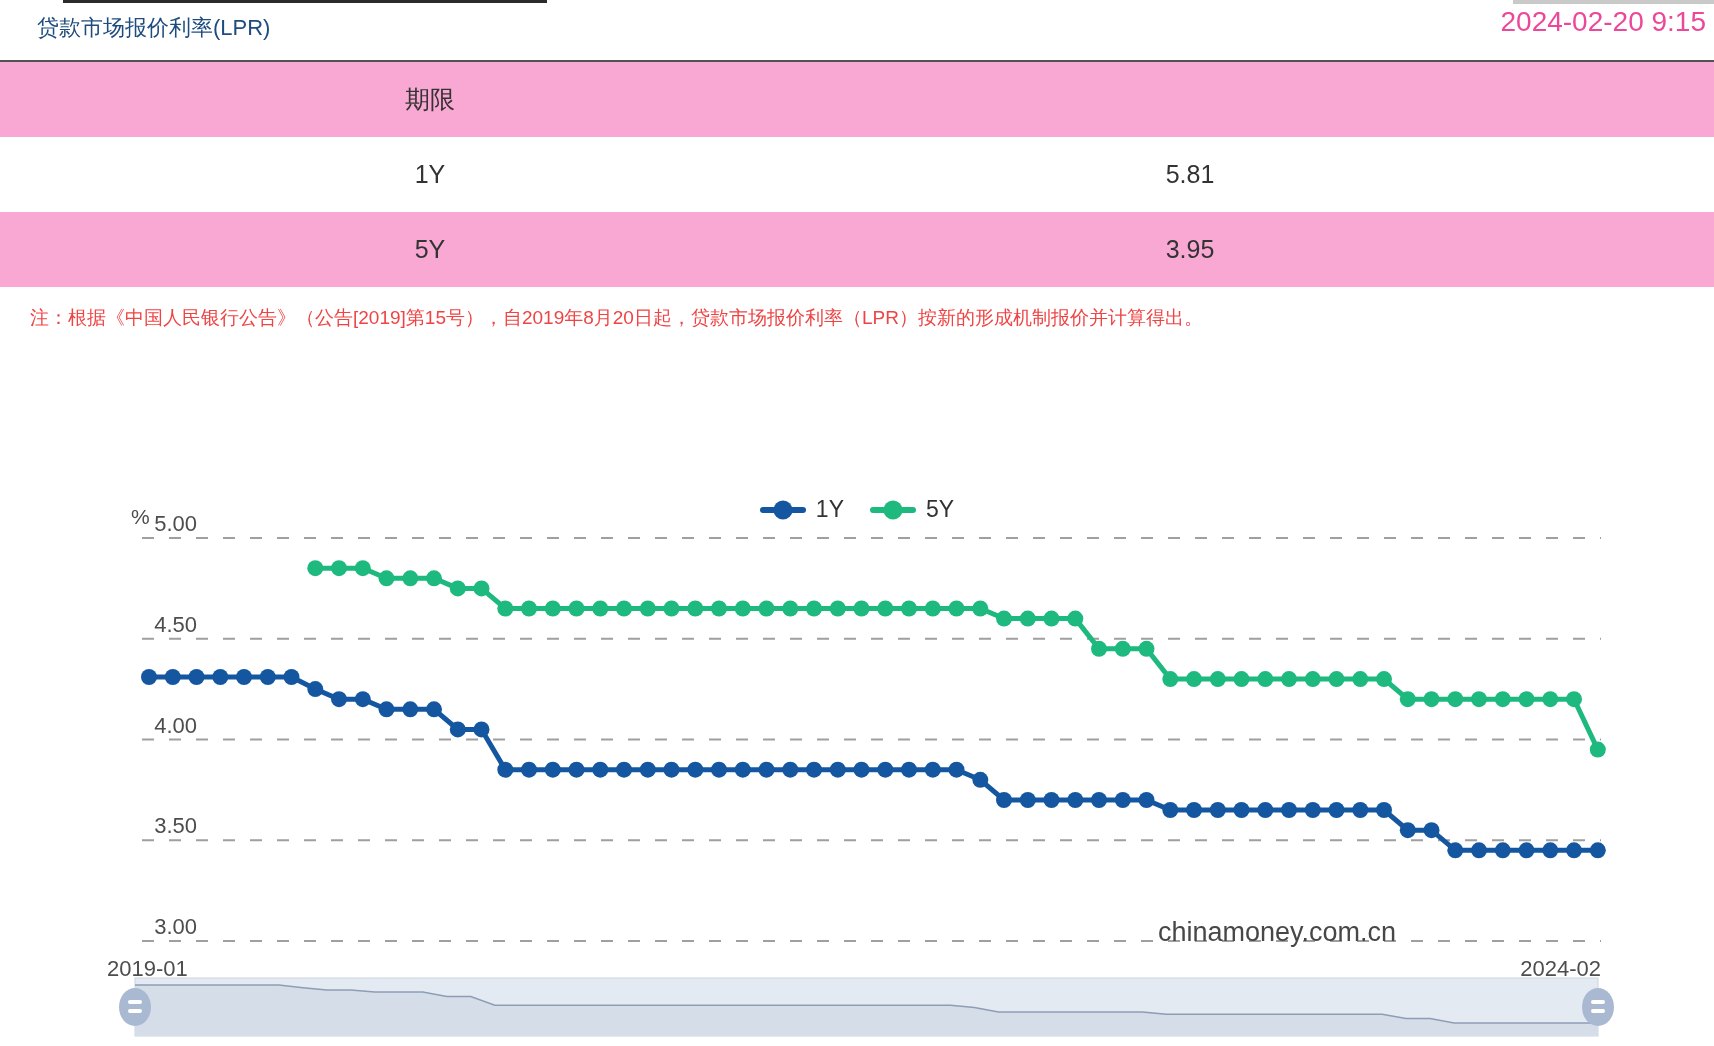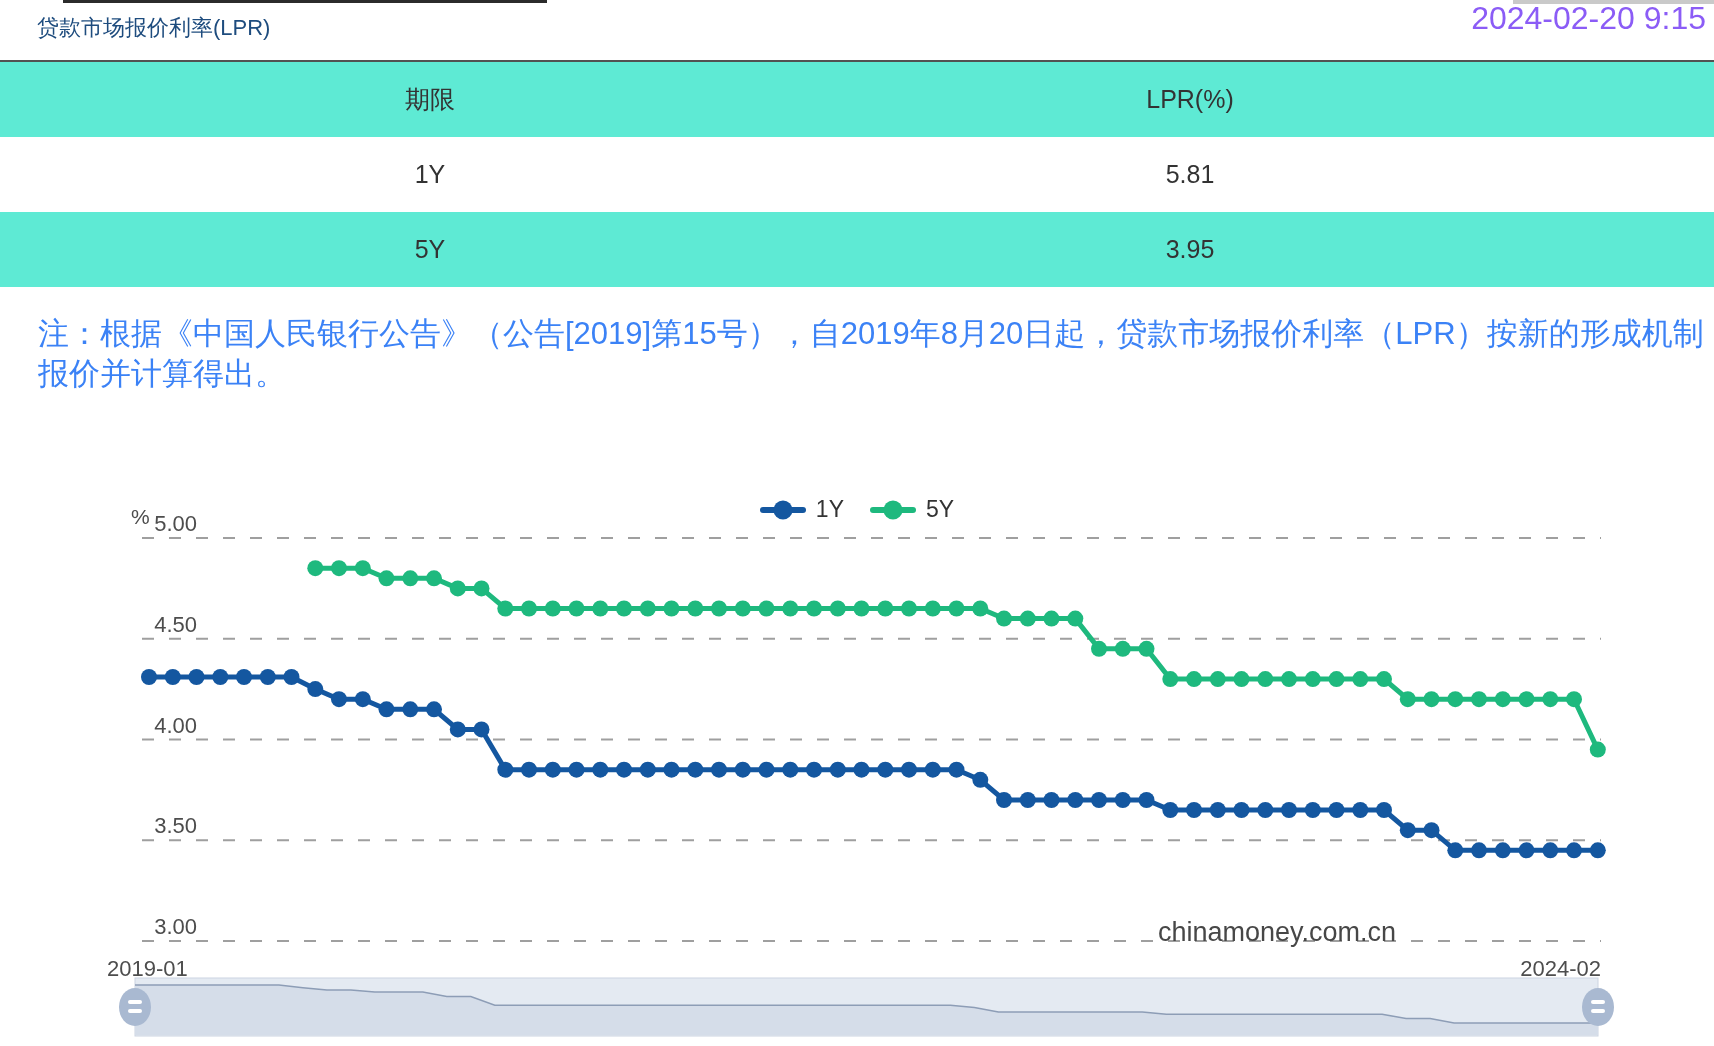--- a/index.html
+++ b/index.html
@@ -3,28 +3,28 @@
 <meta charset="utf-8">
 <style>
   *{box-sizing:border-box}
   html,body{margin:0;padding:0;background:#fff}
   .page{position:relative;width:1714px;height:1046px;background:#fff;overflow:hidden;
         font-family:"Liberation Sans","DejaVu Sans",sans-serif;}
   .top-strip{position:absolute;top:0;height:3px}
   .strip-dark{left:63px;width:484px;background:#2b2b2b}
   .strip-light{left:1513px;width:201px;height:4px;background:#c9c9c9}
   .page-title{position:absolute;left:30px;top:6px;font-size:22px;color:#1e4c7e;font-weight:normal;margin:7px}
-  .timestamp{position:absolute;right:8px;top:0;font-size:32px;color:#8b5cf6}
+  .timestamp{position:absolute;right:8px;top:6px;font-size:28px;color:#ec4899}
   .tbl{position:absolute;left:0;top:60px;width:1714px;border-top:2px solid #525252}
   .trow{position:relative;height:75px;width:100%;background:#fff}
-  .trow.alt{background:#5eead4}
+  .trow.alt{background:#f9a8d4}
   .cell{position:absolute;top:0;height:75px;line-height:75px;font-size:25px;color:#333;text-align:center;white-space:nowrap}
   .c1{left:0;width:860px}
   .c2{left:860px;width:660px}
-  .note{position:absolute;left:30px;top:306px;width:1670px;margin:8px;font-size:31px;color:#3b82f6;line-height:1.3}
+  .note{position:absolute;left:30px;top:306px;width:1670px;margin:0;font-size:19px;color:#ef4444;line-height:1.3}
   .chart-title{position:absolute;left:0;top:418px;width:1714px;text-align:center;font-size:31px;color:#c9a182}
   .legend{position:absolute;left:0;top:496px;width:1714px;display:flex;justify-content:center;align-items:center;gap:26px}
   .legend-item{display:flex;align-items:center;gap:10px;cursor:pointer}
   .legend-swatch{position:relative;width:46px;height:6px;border-radius:3px;background:#999}
   .legend-swatch .dot{position:absolute;left:50%;top:50%;transform:translate(-50%,-50%);width:19px;height:19px;border-radius:50%;background:#999}
   .legend-label{font-size:23px;color:#333}
   .chart-svg{position:absolute;left:0;top:0;width:1714px;height:1046px}
   .grid-line{stroke:#9f9f9f;stroke-width:2;stroke-dasharray:12 15}
   .ytick{font-size:22px;fill:#4d4d4d}
   .unit{font-size:21px;fill:#4d4d4d}
@@ -42,21 +42,20 @@
 <div class="page">
   <div class="top-strip strip-dark"></div>
   <div class="top-strip strip-light"></div>
 
   <h1 class="page-title">贷款市场报价利率(LPR)</h1>
   <div class="timestamp">2024-02-20 9:15</div>
 
   <div class="tbl">
     <div class="trow alt">
       <div class="cell c1">期限</div>
-      <div class="cell c2">LPR(%)</div>
     </div>
     <div class="trow">
       <div class="cell c1">1Y</div>
       <div class="cell c2">5.81</div>
     </div>
     <div class="trow alt">
       <div class="cell c1">5Y</div>
       <div class="cell c2">3.95</div>
     </div>
   </div>

